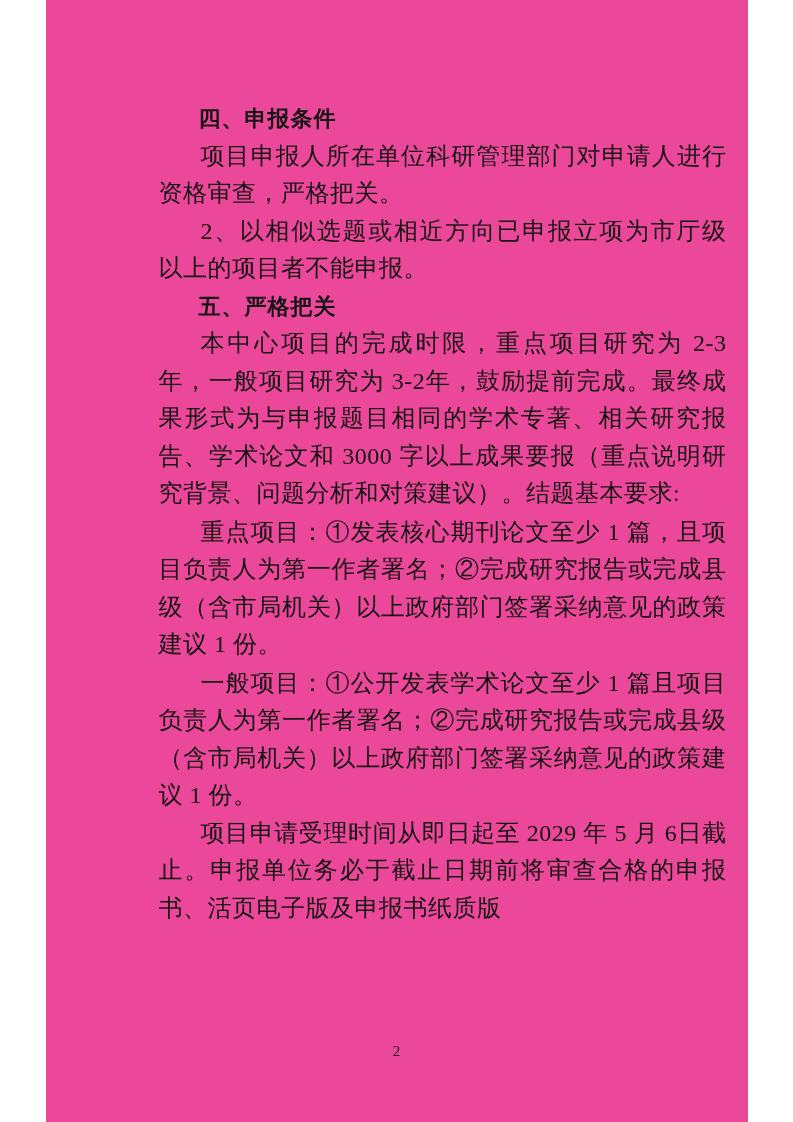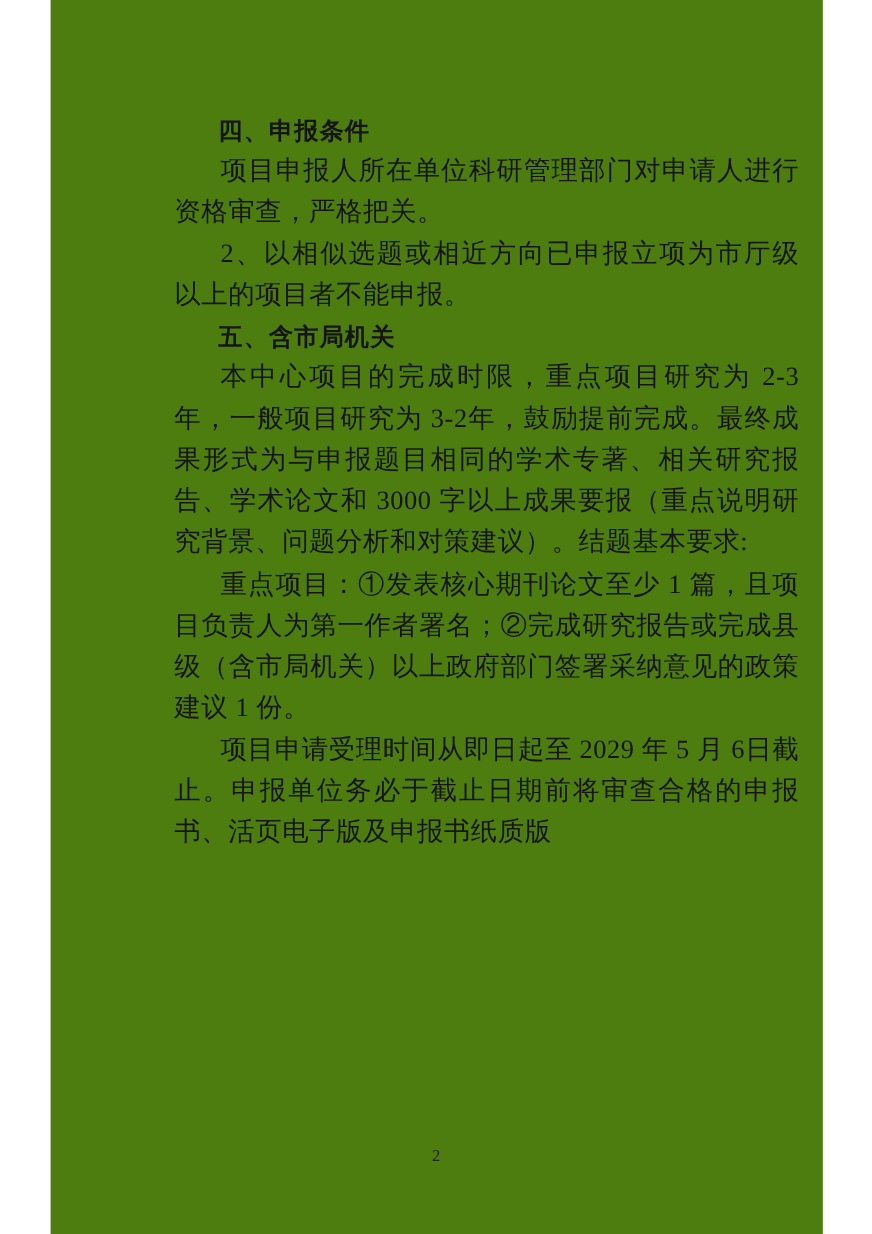--- a/index.html
+++ b/index.html
@@ -6,21 +6,21 @@
 
   html, body {
     background: #ffffff;
   }
 
   .page {
     position: relative;
     width: 702px;
     height: 1122px;
     margin: 0 auto;
-    background: #4d7c0f;
+    background: #ec4899;
     overflow: hidden;
     font-family: "Liberation Serif", "DejaVu Serif", serif;
     color: #151515;
   }
 
   .content {
     position: absolute;
     top: 100px;
     left: 113px;
     width: 568px;
@@ -66,28 +66,31 @@
 <div class="page">
   <div class="content">
 
     <h2>四、申报条件</h2>
 
     <p>项目申报人所在单位科研管理部门对申请人进行资格审查，严格把关。</p>
 
 
     <p>2、以相似选题或相近方向已申报立项为市厅级以上的项目者不能申报。</p>
 
-    <h2>五、含市局机关</h2>
+    <h2>五、严格把关</h2>
 
     <p>本中心项目的完成时限，重点项目研究为 2-3 年，一般项目研究为 3-2年，鼓励提前完成。最终成果形式为与申报题目相同的学术专著、相关研究报告、学术论文和 3000 字以上成果要报（重点说明研究背景、问题分析和对策建议）。结题基本要求:</p>
 
     <p>
       <span class="lead-bold">重点项目：</span><span>①发表核心期刊论文至少 1 篇，且项目负责人为第一作者署名；②完成研究报告或完成县级（含市局机关）以上政府部门签署采纳意见的政策建议 1 份。</span>
     </p>
 
+    <p>
+      <span class="lead-bold">一般项目：</span><span>①公开发表学术论文至少 1 篇且项目负责人为第一作者署名；②完成研究报告或完成县级（含市局机关）以上政府部门签署采纳意见的政策建议 1 份。</span>
+    </p>
 
 
 
     <p>项目申请受理时间从即日起至 2029 年 5 月 6日截止。申报单位务必于截止日期前将审查合格的申报书、活页电子版及申报书纸质版</p>
 
   </div>
 
   <div class="page-number">2</div>
 </div>
 

